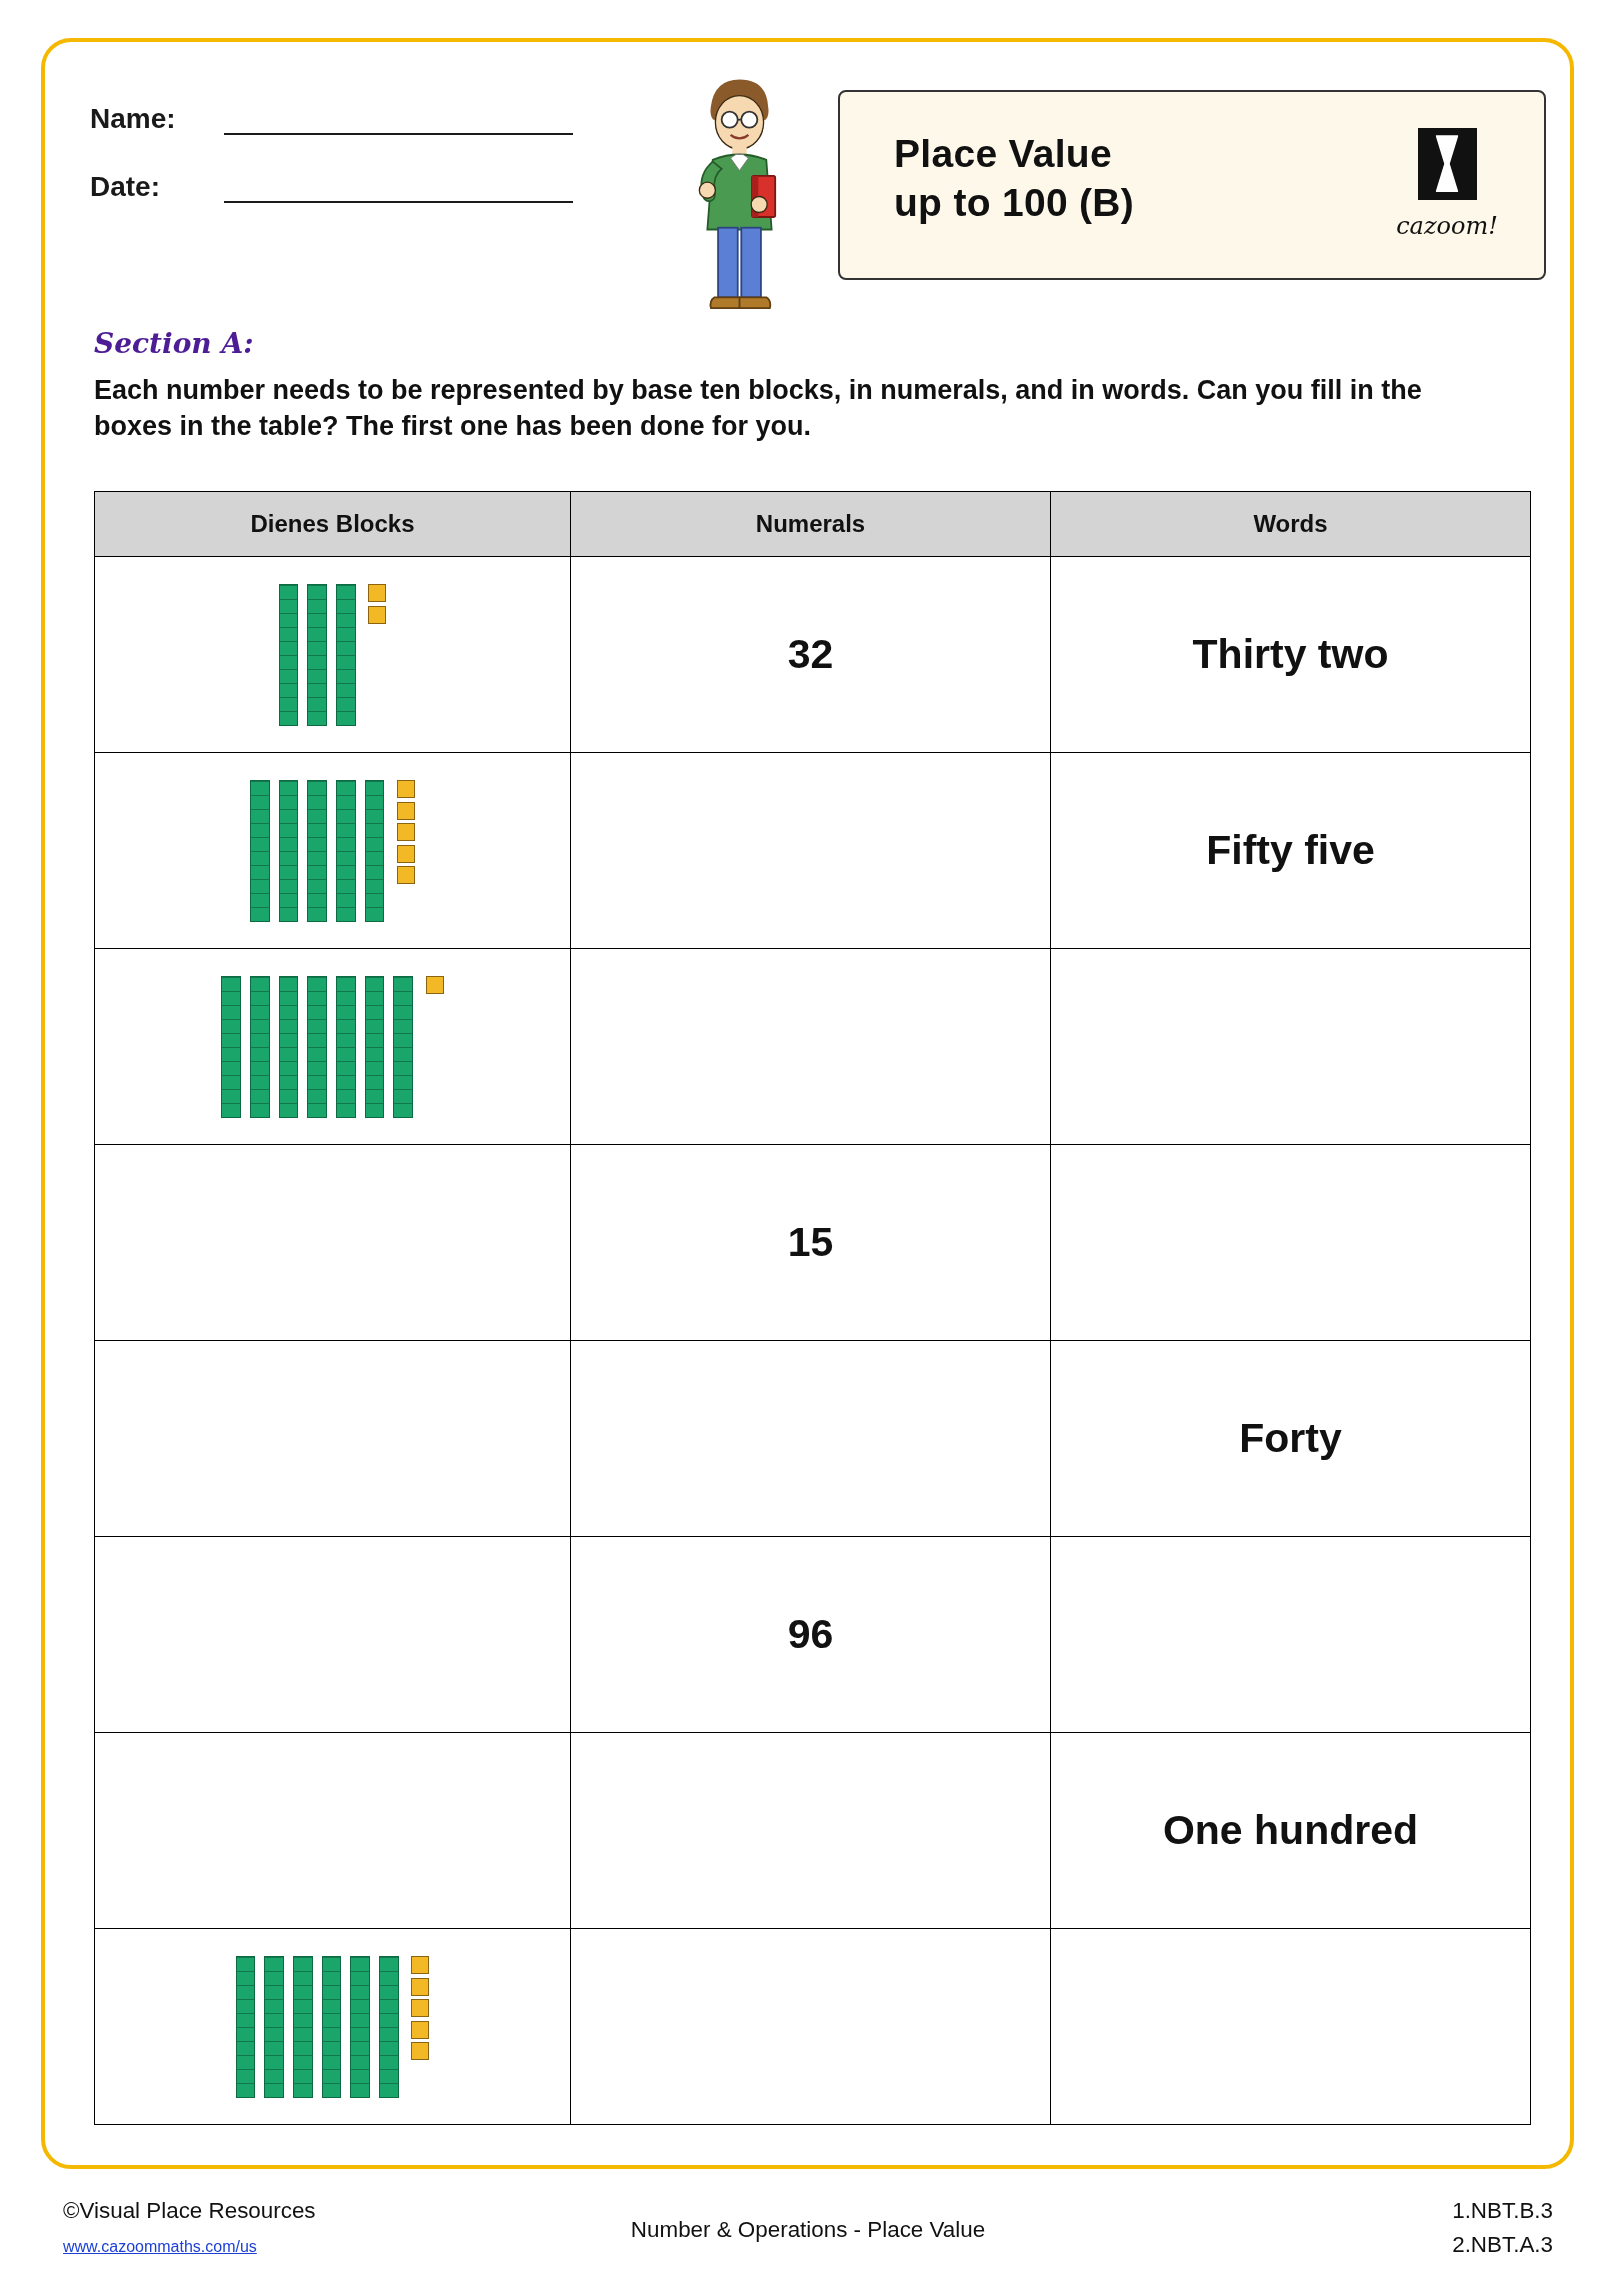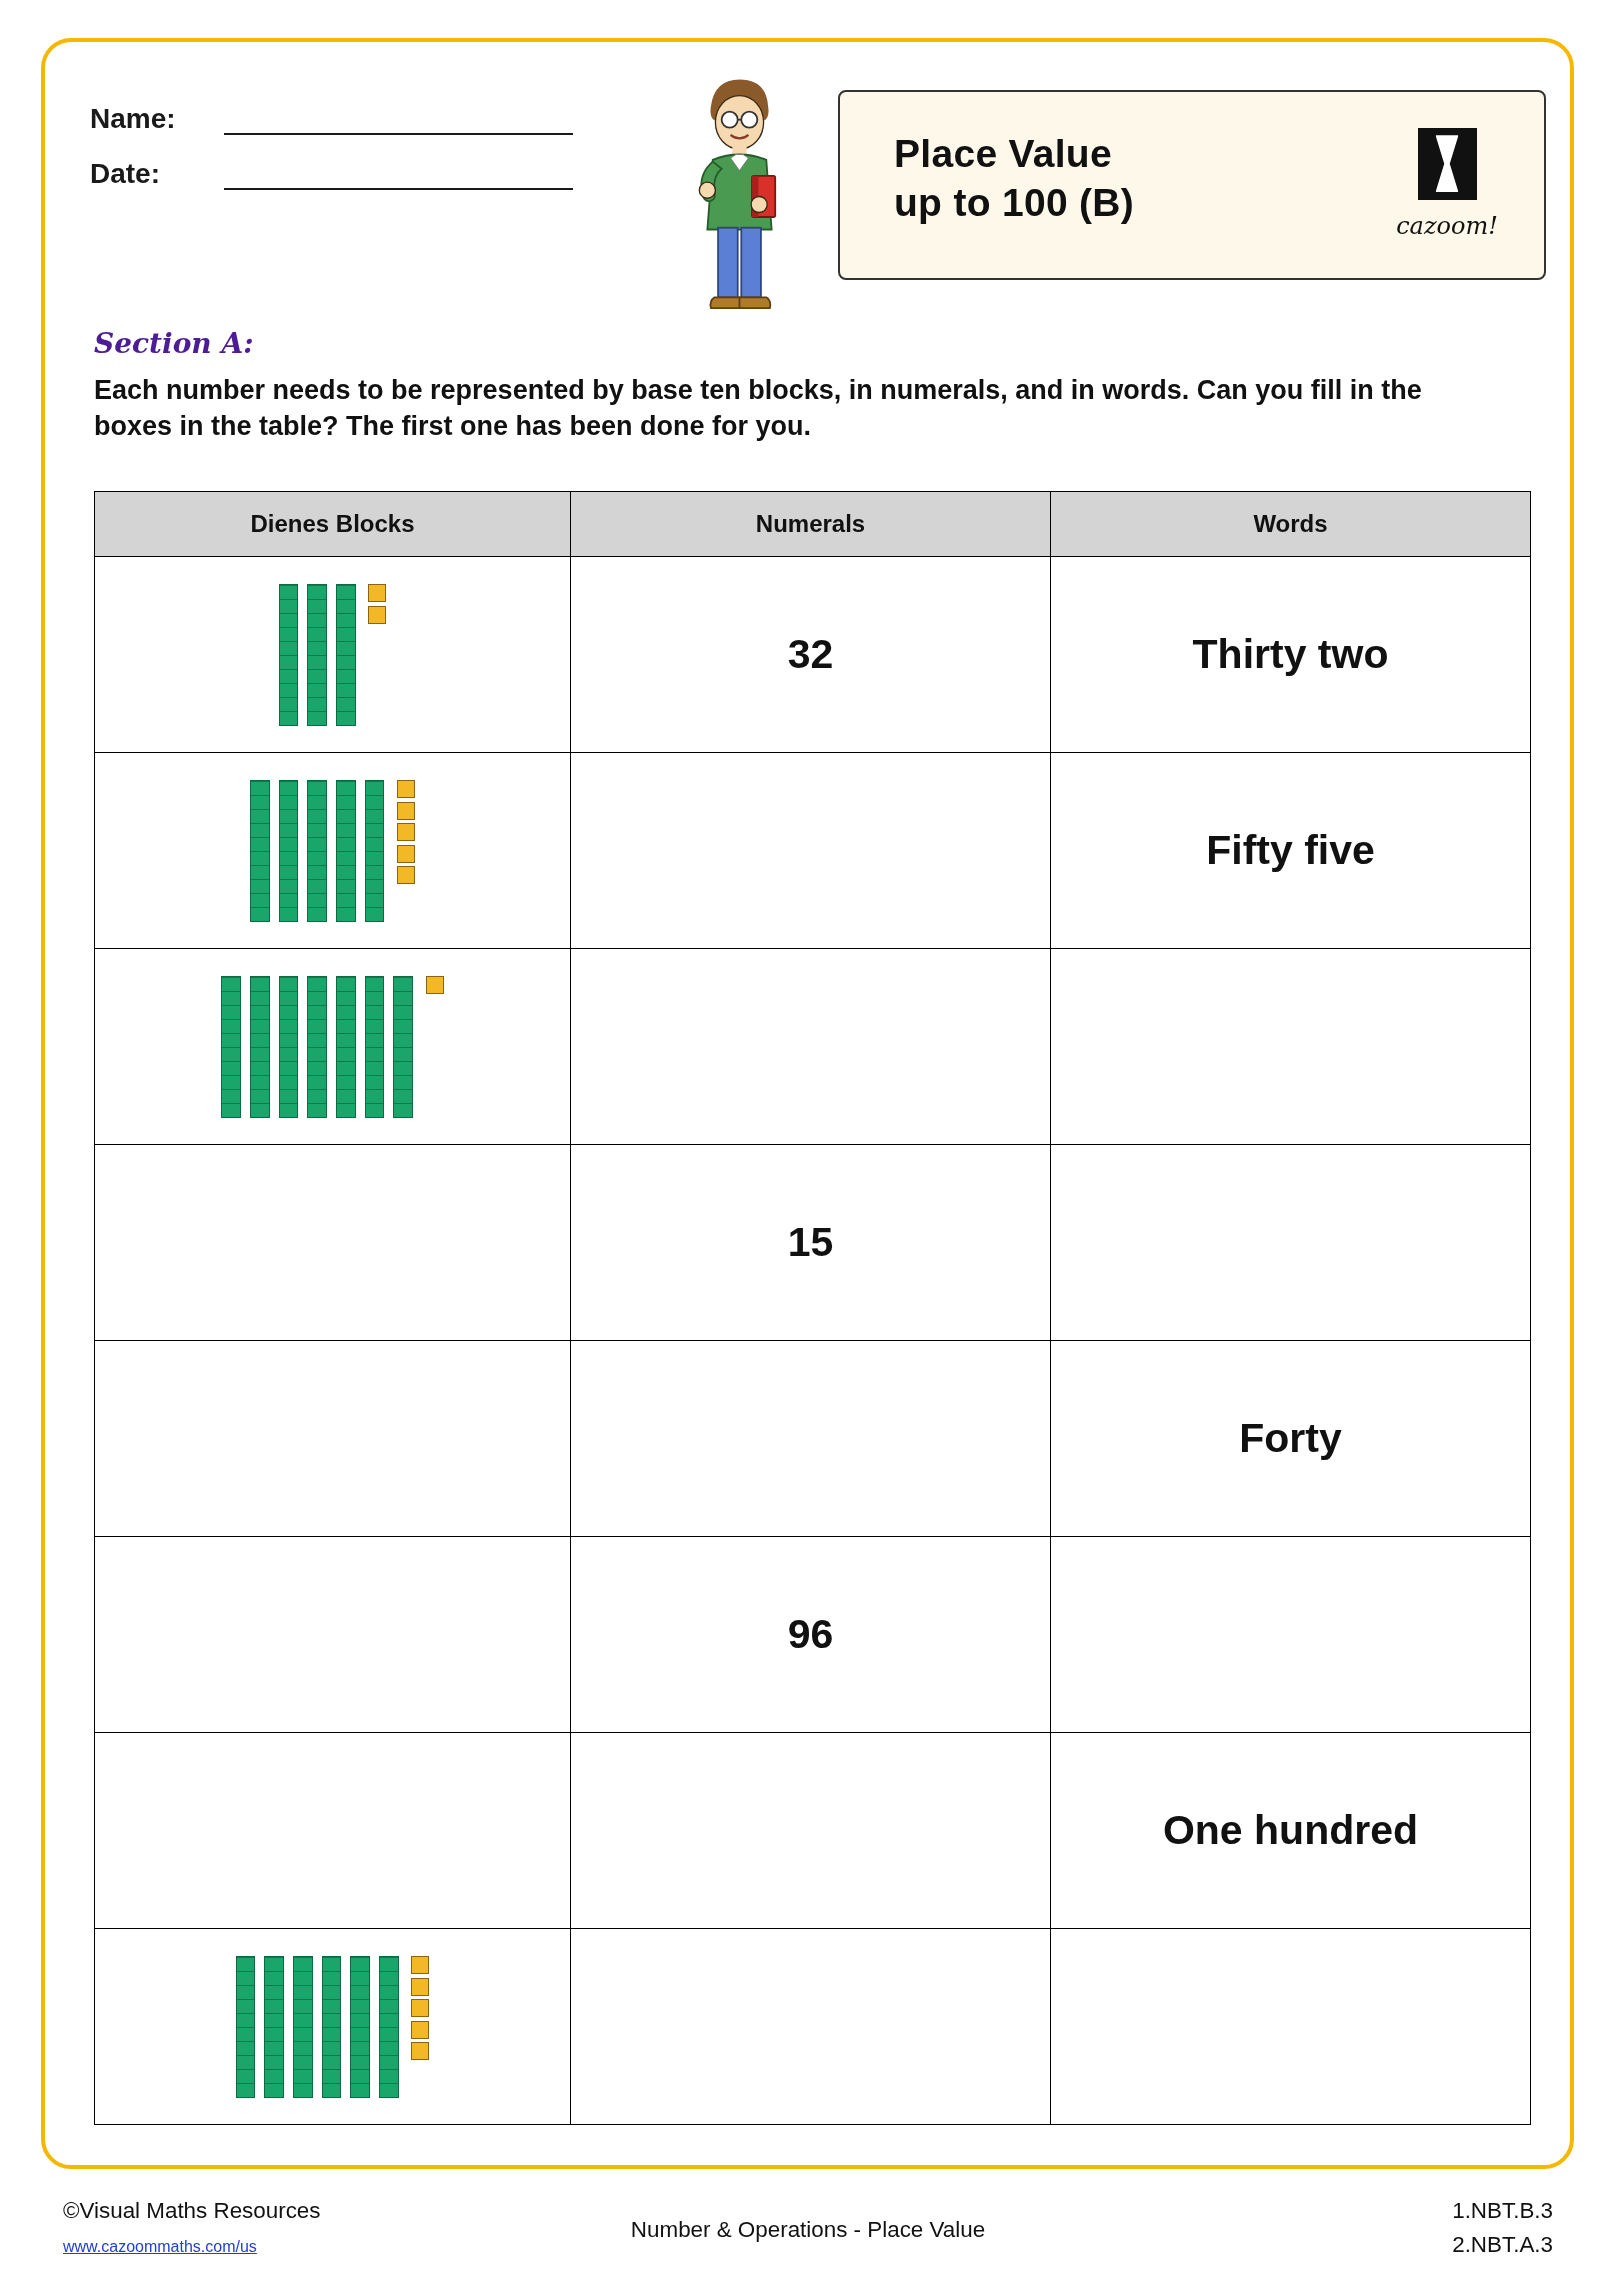--- a/index.html
+++ b/index.html
@@ -42,21 +42,21 @@
   }
   .namedate {
     position: absolute;
     left: 9px;
     top: 40px;
     width: 537px;
   }
   .nd-row {
     display: flex;
     align-items: flex-end;
-    margin-bottom: 23px;
+    margin-bottom: 36px;
   }
   .nd-label {
     font-size: 28px;
     font-weight: bold;
     color: #1a1a1a;
     width: 134px;
   }
   .nd-line {
     width: 349px;
     border-bottom: 2.7px solid #1a1a1a;
@@ -442,21 +442,21 @@
             </div>
           </td>
         <td><span class="cell-val"></span></td>
         <td><span class="cell-val"></span></td>
       </tr>
     </tbody>
   </table>
 
   <div class="footer">
     <div class="foot-left">
-      <div>©Visual Maths Resources</div>
+      <div>©Visual Place Resources</div>
       <a class="foot-link" href="#">www.cazoommaths.com/us</a>
     </div>
     <div class="foot-center">Number &amp; Operations - Place Value</div>
     <div class="foot-right">
       <div>1.NBT.B.3</div>
       <div>2.NBT.A.3</div>
     </div>
   </div>
 </div>
 

